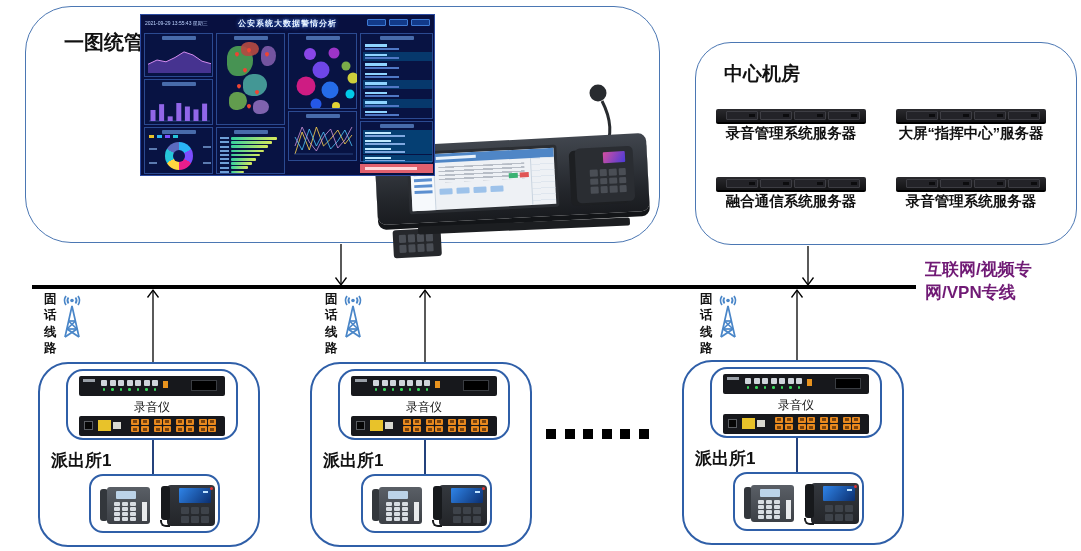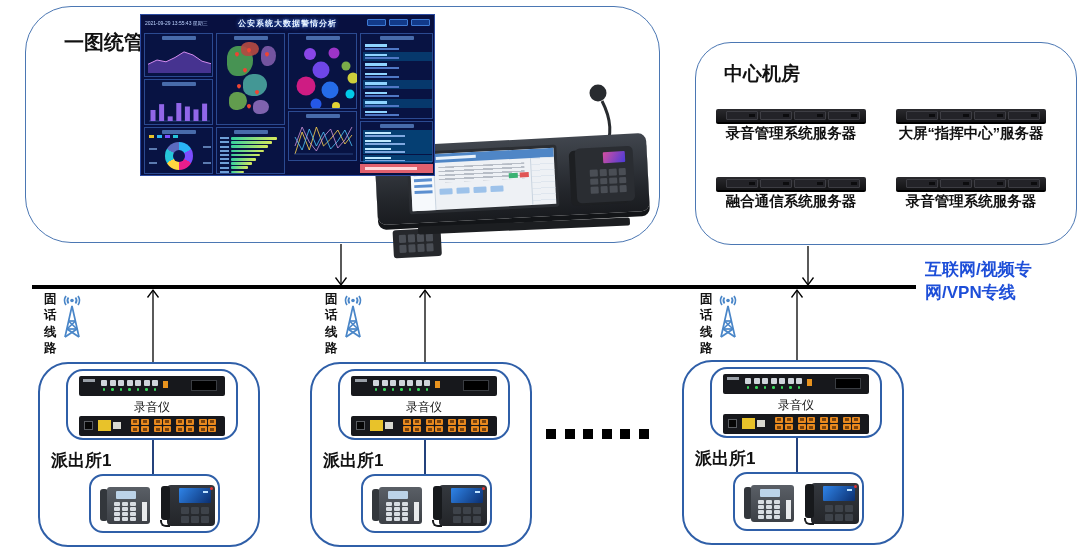--- a/index.html
+++ b/index.html
@@ -104,21 +104,21 @@
   .server-unit { position:relative; width:150px; height:15px; margin:0 auto;
                  background:linear-gradient(180deg,#2a2a2e,#121214); border-radius:2px;
                  border-bottom:2px solid #000; display:flex; gap:2px; padding:2px 6px 2px 10px; }
   .server-unit i { flex:1; background:#232328; border:1px solid #3e3e44; border-radius:1px; position:relative; display:block;}
   .server-unit i::after { content:""; position:absolute; right:2px; top:2px; width:6px; height:3px; background:#0c0c0e; }
   .server-label { text-align:center; font-weight:700; font-size:14.5px; color:#111;
                   white-space:nowrap; }
 
   
   .net-label { position:absolute; left:925px; top:258px; width:126px; font-size:17px; font-weight:700;
-               color:#1d4ed8; line-height:1.38; z-index:2; }
+               color:#701a75; line-height:1.38; z-index:2; }
   .overlay { position:absolute; left:0; top:0; width:1081px; height:551px; z-index:3; pointer-events:none; }
 
   
   .lineGroup { position:absolute; display:flex; z-index:2; }
   .vtext { width:1em; font-size:12.5px; font-weight:700; color:#101010; line-height:1.3;
            word-break:break-all; }
   .tower { margin-left:1px; margin-top:2px; }
 
   
   .station { position:absolute; top:362px; width:222px; height:185px; border:2.2px solid #2f5fa8;

